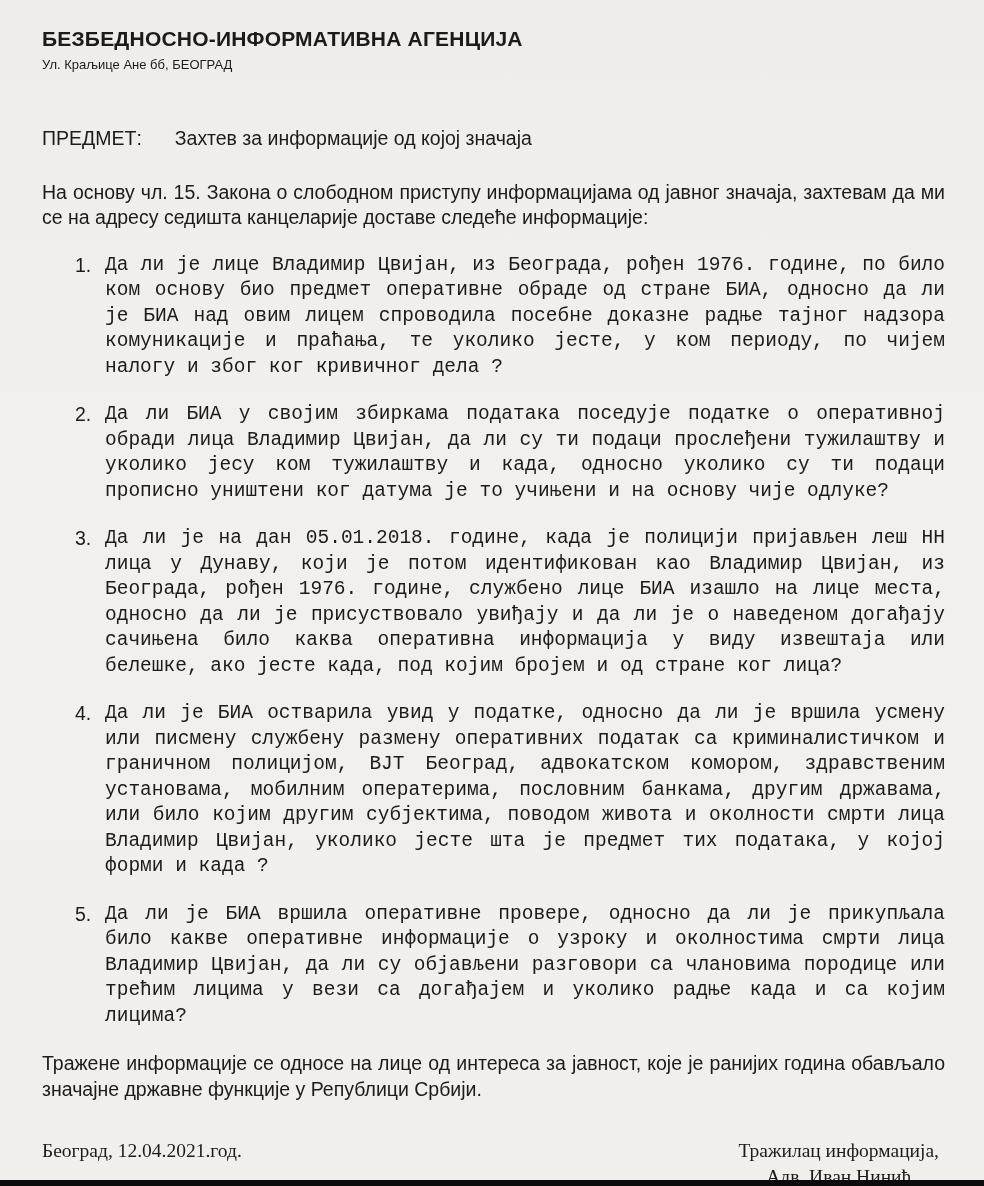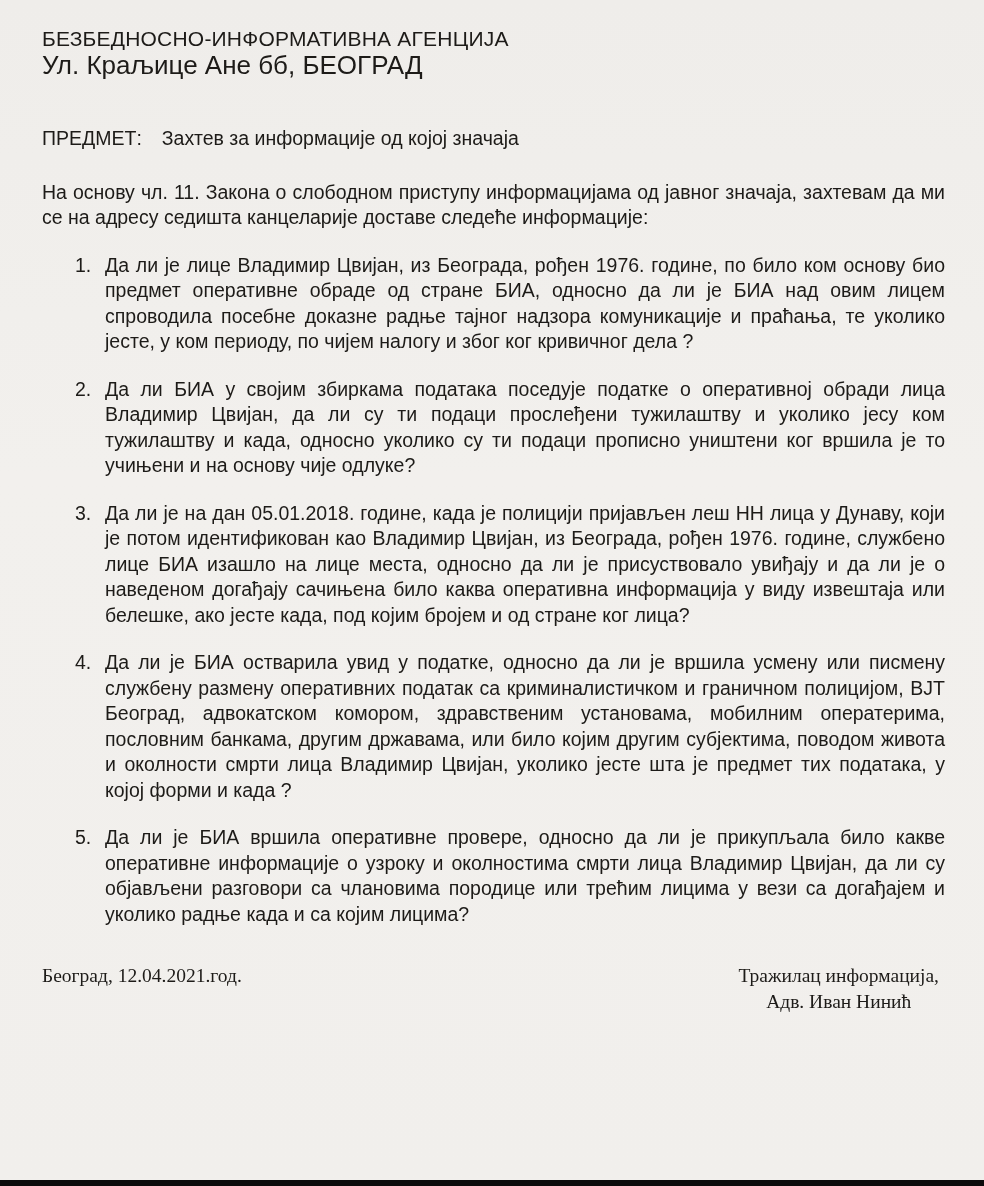--- a/index.html
+++ b/index.html
@@ -14,36 +14,36 @@
     color: #1d1b18;
     position: relative;
     overflow: hidden;
   }
   .doc {
     padding: 26px 39px 0 42px;
     font-size: 19.5px;
     line-height: 25.5px;
   }
   .agency-name {
-    font-weight: normal;
+    font-weight: bold;
     font-size: 21px;
     line-height: 26px;
     letter-spacing: 0.2px;
   }
   .agency-address {
-    font-size: 26px;
+    font-size: 13px;
     line-height: 26px;
   }
   .subject-line {
     margin-top: 48px;
     white-space: nowrap;
   }
   .subject-label {
     display: inline-block;
-    margin-right: 20px;
+    margin-right: 33px;
     text-align: center;
   }
   .intro {
     margin-top: 28px;
     text-align: justify;
     text-align-last: left;
   }
   .items {
     margin: 0;
     padding: 0;
@@ -53,20 +53,21 @@
     margin: 22px 0 0 33px;
   }
   .item-num {
     flex: 0 0 30px;
     width: 30px;
   }
   .item-body {
     flex: 1;
     text-align: justify;
     text-align-last: left;
+    font-family: Liberation Mono, monospace;
   }
   .closing {
     margin-top: 22px;
     text-align: justify;
     text-align-last: left;
   }
   .footer {
     margin-top: 36px;
     display: flex;
     justify-content: space-between;
@@ -95,51 +96,52 @@
 <div class="doc">
 
   <div class="agency-name">БЕЗБЕДНОСНО-ИНФОРМАТИВНА АГЕНЦИЈА</div>
 
   <div class="agency-address">Ул. Краљице Ане бб, БЕОГРАД</div>
 
   <div class="subject-line">
     <span class="subject-label">ПРЕДМЕТ:</span><span>Захтев за информације од којој значаја</span>
   </div>
 
-  <div class="intro">На основу чл. 11. Закона о слободном приступу информацијама од јавног значаја, захтевам да ми се на адресу седишта канцеларије доставе следеће информације:</div>
+  <div class="intro">На основу чл. 15. Закона о слободном приступу информацијама од јавног значаја, захтевам да ми се на адресу седишта канцеларије доставе следеће информације:</div>
 
   <div class="items">
 
     <div class="item">
       <div class="item-num">1.</div>
       <div class="item-body">Да ли је лице Владимир Цвијан, из Београда, рођен 1976. године, по било ком основу био предмет оперативне обраде од стране БИА, односно да ли је БИА над овим лицем спроводила посебне доказне радње тајног надзора комуникације и праћања, те уколико јесте, у ком периоду, по чијем налогу и због ког кривичног дела ?</div>
     </div>
 
     <div class="item">
       <div class="item-num">2.</div>
-      <div class="item-body">Да ли БИА у својим збиркама података поседује податке о оперативној обради лица Владимир Цвијан, да ли су ти подаци прослеђени тужилаштву и уколико јесу ком тужилаштву и када, односно уколико су ти подаци прописно уништени ког вршила је то учињени и на основу чије одлуке?</div>
+      <div class="item-body">Да ли БИА у својим збиркама података поседује податке о оперативној обради лица Владимир Цвијан, да ли су ти подаци прослеђени тужилаштву и уколико јесу ком тужилаштву и када, односно уколико су ти подаци прописно уништени ког датума је то учињени и на основу чије одлуке?</div>
     </div>
 
     <div class="item">
       <div class="item-num">3.</div>
       <div class="item-body">Да ли је на дан 05.01.2018. године, када је полицији пријављен леш НН лица у Дунаву, који је потом идентификован као Владимир Цвијан, из Београда, рођен 1976. године, службено лице БИА изашло на лице места, односно да ли је присуствовало увиђају и да ли је о наведеном догађају сачињена било каква оперативна информација у виду извештаја или белешке, ако јесте када, под којим бројем и од стране ког лица?</div>
     </div>
 
     <div class="item">
       <div class="item-num">4.</div>
       <div class="item-body">Да ли је БИА остварила увид у податке, односно да ли је вршила усмену или писмену службену размену оперативних податак са криминалистичком и граничном полицијом, ВЈТ Београд, адвокатском комором, здравственим установама, мобилним оператерима, пословним банкама, другим државама, или било којим другим субјектима, поводом живота и околности смрти лица Владимир Цвијан, уколико јесте шта је предмет тих података, у којој форми и када ?</div>
     </div>
 
     <div class="item">
       <div class="item-num">5.</div>
       <div class="item-body">Да ли је БИА вршила оперативне провере, односно да ли је прикупљала било какве оперативне информације о узроку и околностима смрти лица Владимир Цвијан, да ли су објављени разговори са члановима породице или трећим лицима у вези са догађајем и уколико радње када и са којим лицима?</div>
     </div>
 
   </div>
 
+  <div class="closing">Тражене информације се односе на лице од интереса за јавност, које је ранијих година обављало значајне државне функције у Републици Србији.</div>
 
   <div class="footer">
     <div class="date-line">Београд, 12.04.2021.год.</div>
     <div class="signature-block">
       <div>Тражилац информација,</div>
       <div>Адв. Иван Нинић</div>
     </div>
   </div>
 
 </div>

